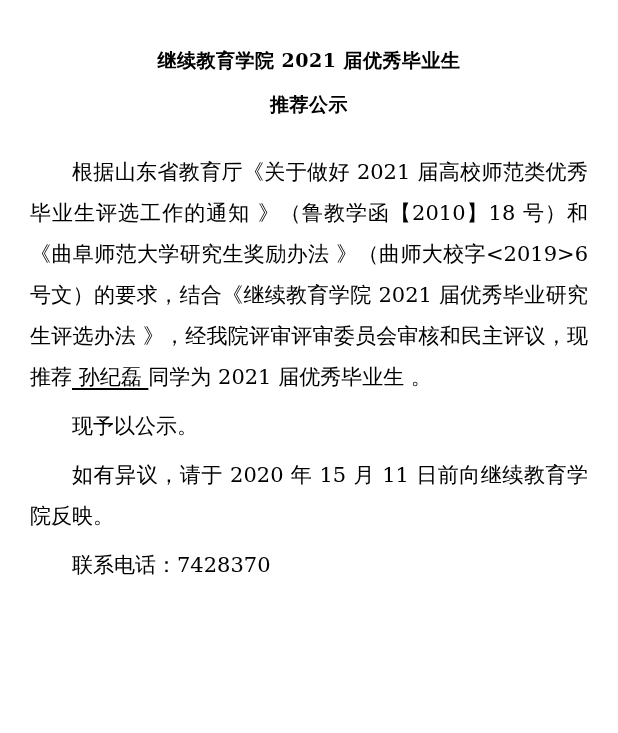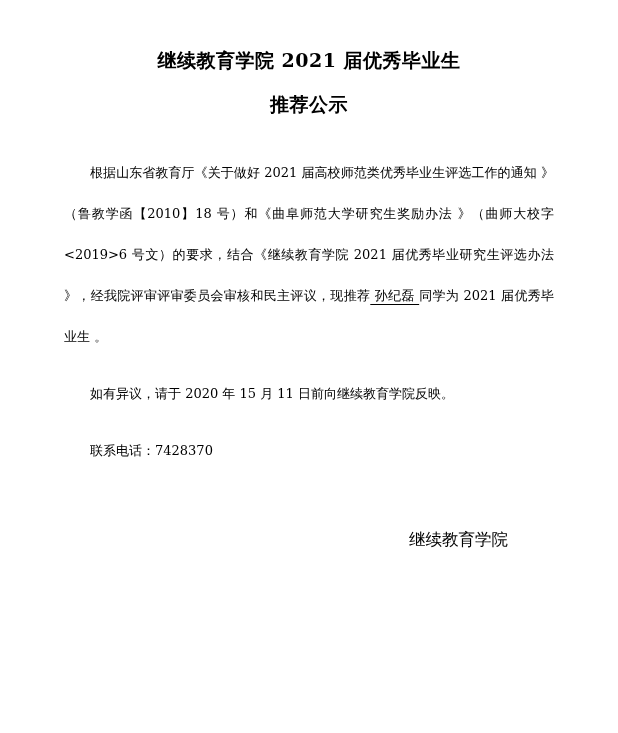--- a/index.html
+++ b/index.html
@@ -12,45 +12,45 @@
     background: #ffffff;
     font-family: "DejaVu Serif", "Liberation Serif", serif;
     color: #000000;
     overflow: hidden;
   }
   .page {
     position: relative;
     width: 618px;
     height: 540px;
     box-sizing: border-box;
-    padding: 0 48px;
+    padding: 0 30px;
   }
   .title-block {
     text-align: center;
     padding-top: 40px;
   }
   .title-line {
     font-size: 19px;
     font-weight: bold;
     letter-spacing: 0.5px;
     line-height: 40px;
   }
   .title-line.second {
     margin-top: 4px;
   }
   .body-block {
     margin-top: 28px;
   }
   .para {
-    font-size: 13px;
+    font-size: 21px;
     line-height: 41px;
     text-align: justify;
     text-justify: inter-ideograph;
     text-indent: 2em;
-    margin: 16px;
+    margin: 0;
   }
   .para + .para {
     margin-top: 8px;
   }
   .underlined {
     text-decoration: underline;
     text-underline-offset: 4px;
   }
   .sign-block {
     margin-top: 50px;
@@ -70,24 +70,24 @@
 
   <div class="title-block">
     <div class="title-line">继续教育学院 2021 届优秀毕业生</div>
     <div class="title-line second">推荐公示</div>
   </div>
 
   <div class="body-block">
 
     <p class="para"><span>根据山东省教育厅《关于做好 2021 届高校师范类优秀毕业生评选工作的通知 》（鲁教学函【2010】18 号）和《曲阜师范大学研究生奖励办法 》（曲师大校字&lt;2019&gt;6 号文）的要求，结合《继续教育学院 2021 届优秀毕业研究生评选办法 》，经我院评审评审委员会审核和民主评议，现推荐</span><span class="underlined"> 孙纪磊 </span><span>同学为 2021 届优秀毕业生 。</span></p>
 
+    <p class="para">现予以公示。</p>
 
     <p class="para">如有异议，请于 2020 年 15 月 11 日前向继续教育学院反映。</p>
 
     <p class="para">联系电话：7428370</p>
 
   </div>
 
   <div class="sign-block">
-    <div class="sign-line nowrap">继续教育学院</div>
   </div>
 
 </div>
 
 </body></html>

